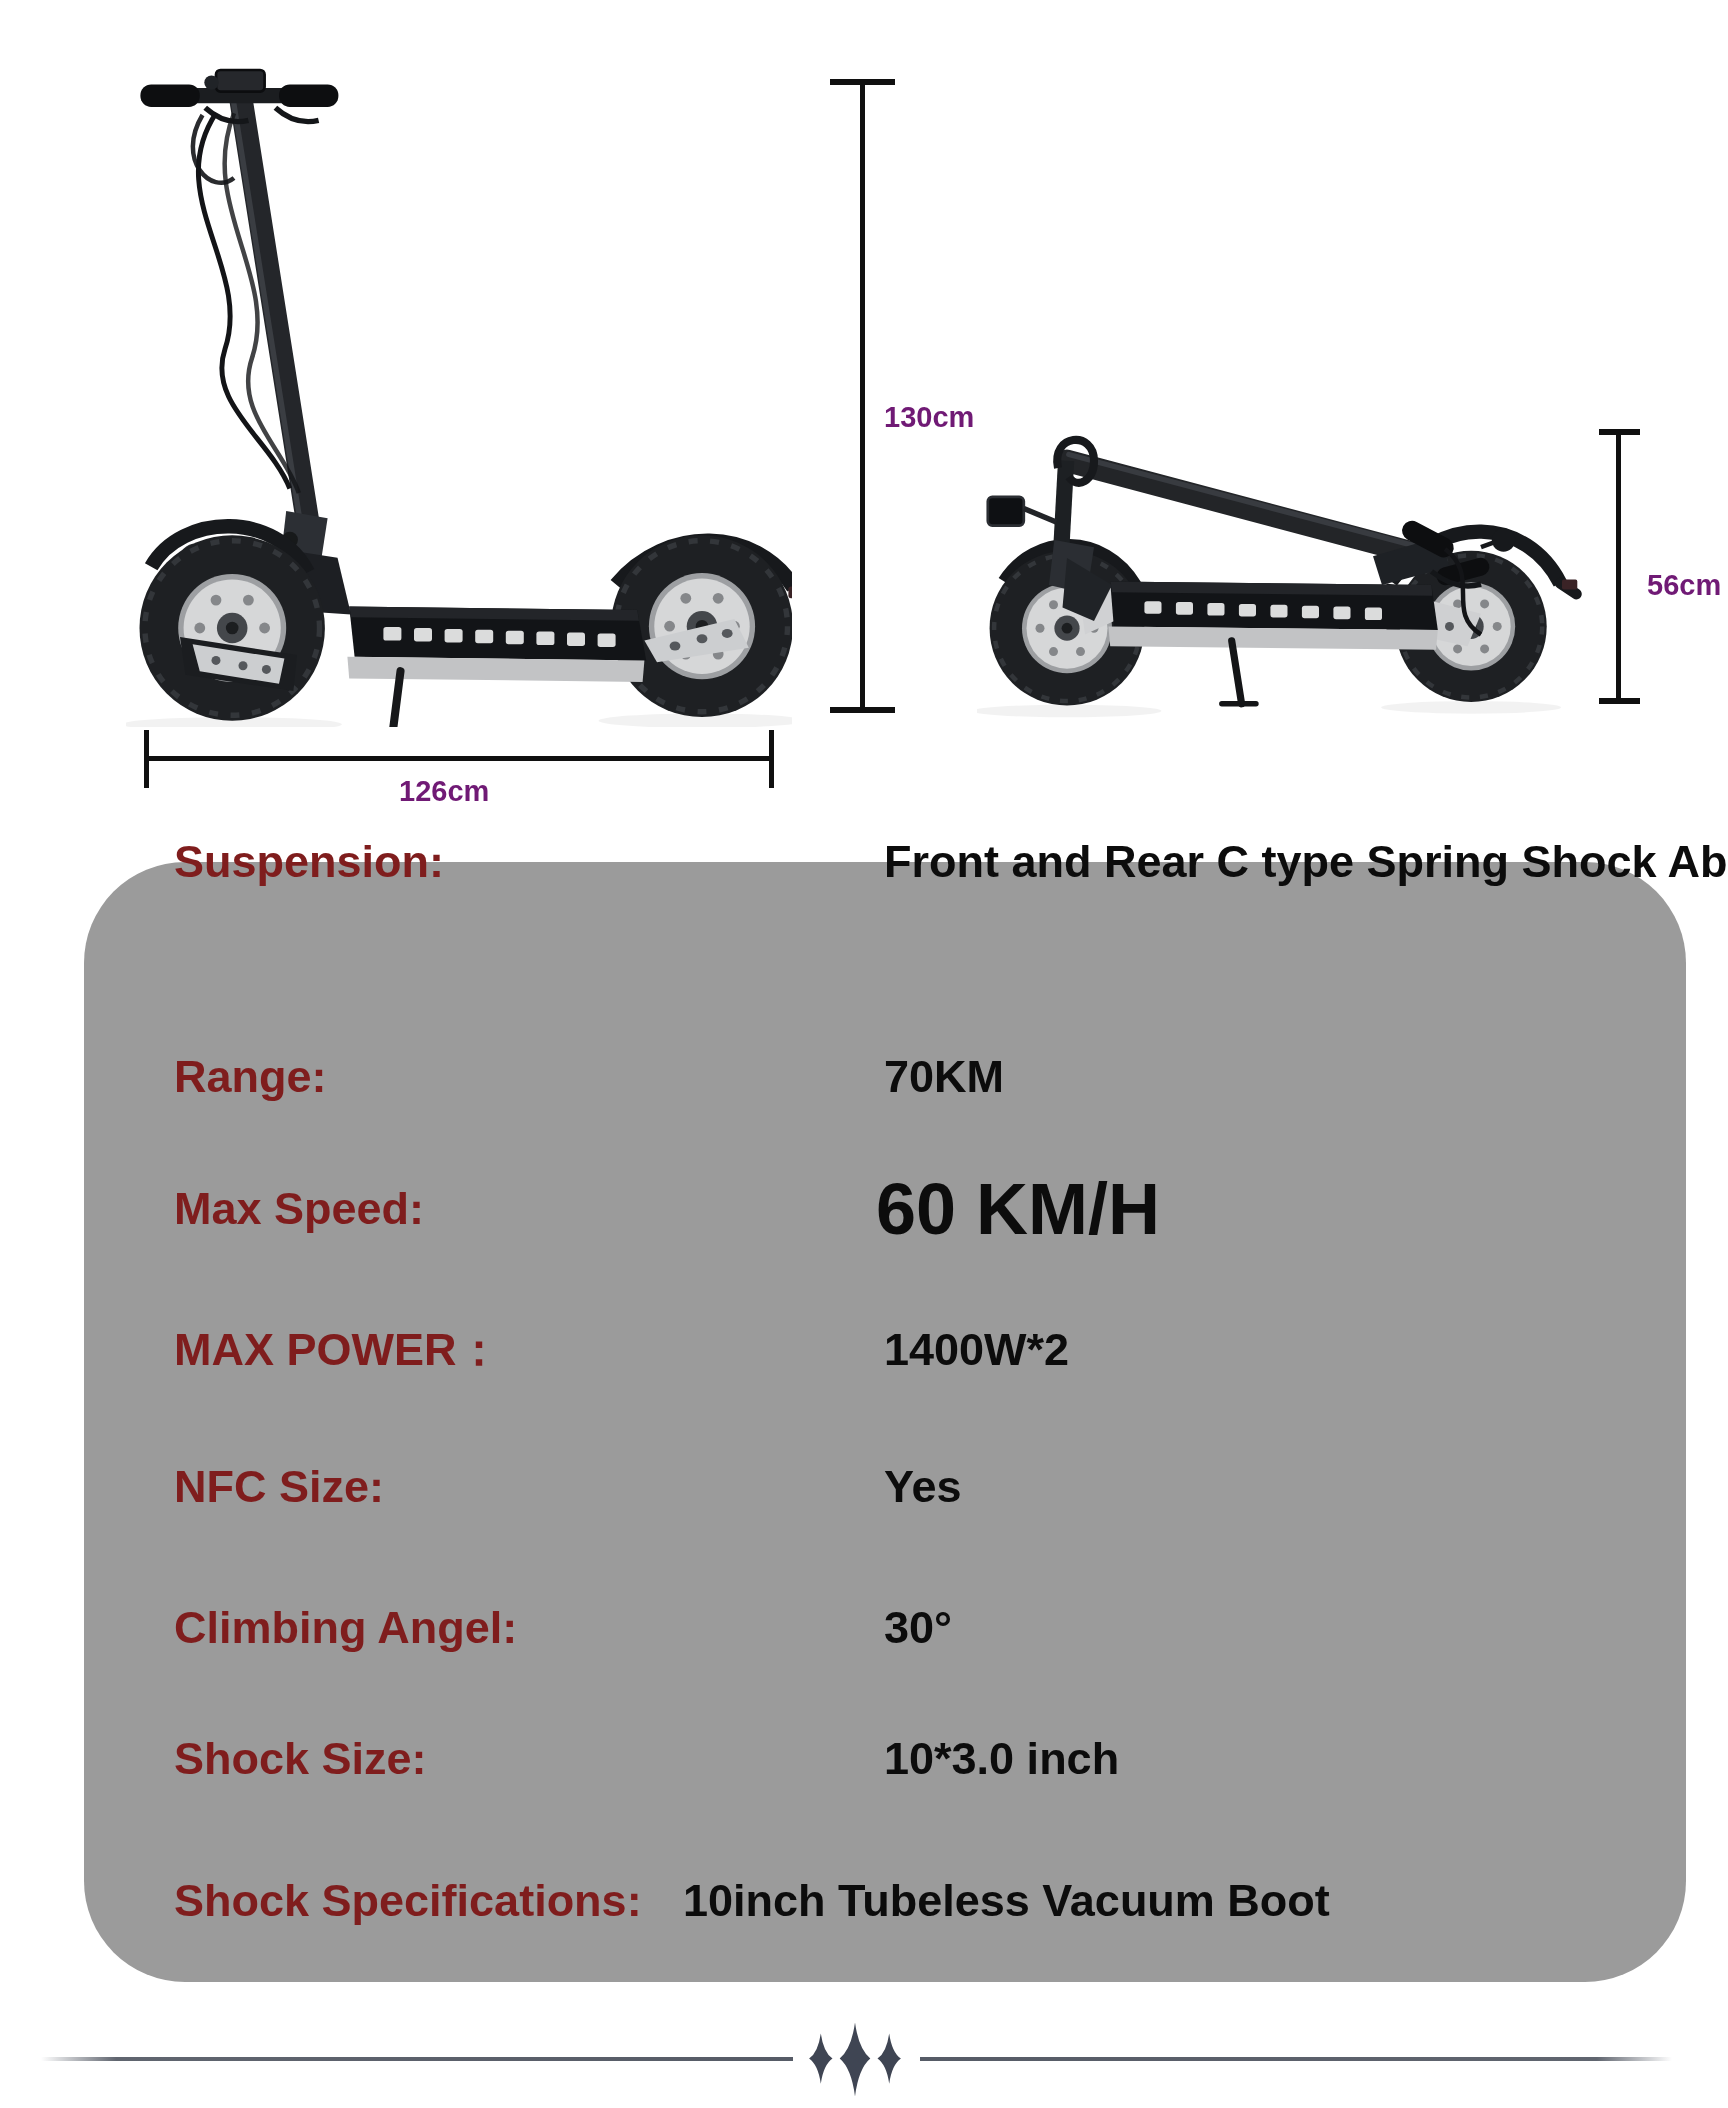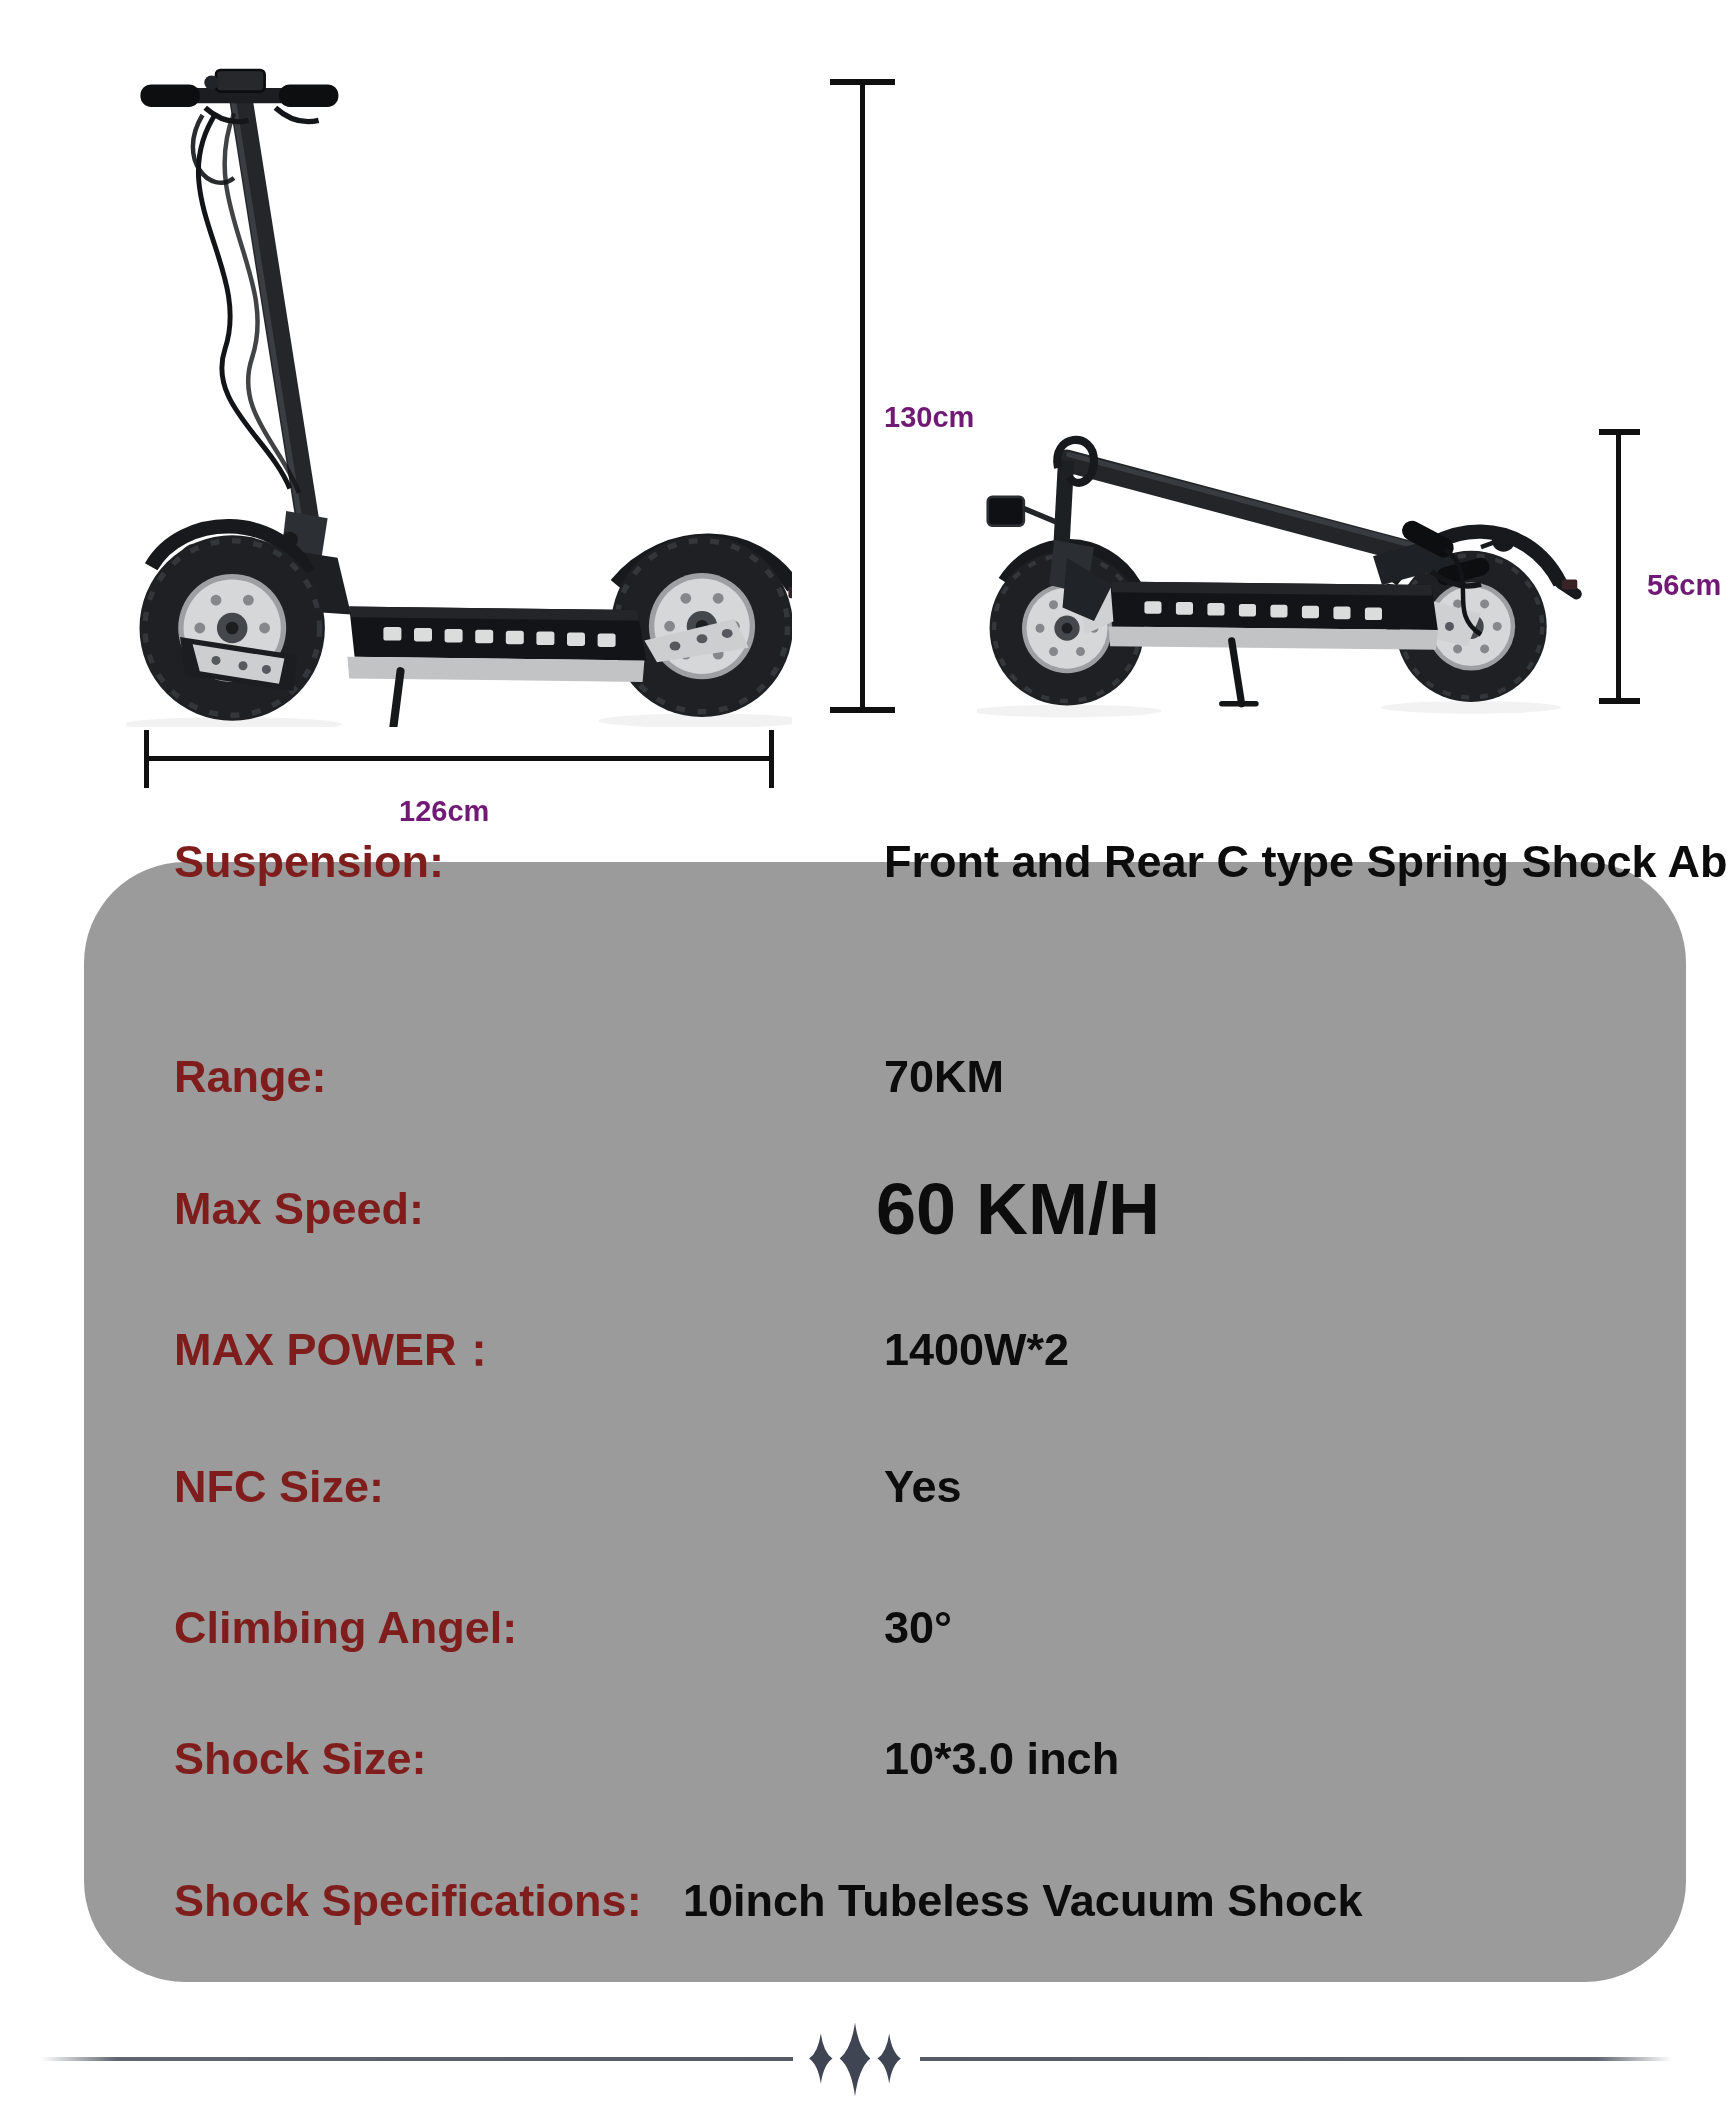--- a/index.html
+++ b/index.html
@@ -20,21 +20,21 @@
   }
   
   #dim-height-line{left:860px;top:83px;width:5.4px;height:628px;}
   #dim-height-tick-top{left:830px;top:79px;width:65px;height:6.3px;}
   #dim-height-tick-bottom{left:830px;top:707px;width:65px;height:6.3px;}
   #dim-height-label{left:884px;top:401px;}
   
   #dim-length-line{left:147px;top:756px;width:627px;height:5.4px;}
   #dim-length-tick-left{left:144px;top:730px;width:5.4px;height:58px;}
   #dim-length-tick-right{left:769px;top:730px;width:5.4px;height:58px;}
-  #dim-length-label{left:399px;top:775px;margin-top:20px;}
+  #dim-length-label{left:399px;top:775px;}
   
   #dim-folded-line{left:1616px;top:432px;width:5.4px;height:270px;}
   #dim-folded-tick-top{left:1599px;top:429px;width:41px;height:6.3px;}
   #dim-folded-tick-bottom{left:1599px;top:698px;width:41px;height:6.3px;}
   #dim-folded-label{left:1647px;top:569px;}
 
   
   .spec-box{
     position:absolute;left:84px;top:862px;width:1602px;height:1120px;
     background:#9b9b9b;border-radius:101px;
@@ -291,21 +291,21 @@
     <div class="spec-row">
       <span class="spec-label">Climbing Angel:</span>
       <span class="spec-value">30°</span>
     </div>
     <div class="spec-row">
       <span class="spec-label">Shock Size:</span>
       <span class="spec-value">10*3.0 inch</span>
     </div>
     <div class="spec-row">
       <span class="spec-label">Shock Specifications:</span>
-      <span class="spec-value">10inch Tubeless Vacuum Shock</span>
+      <span class="spec-value">10inch Tubeless Vacuum Boot</span>
     </div>
     <div class="spec-row">
       <span class="spec-label">Suspension:</span>
       <span class="spec-value">Front and Rear C type Spring Shock Absorber</span>
     </div>
   </div>
 
   <div class="divider-seg" id="divider-left"></div>
   <div class="divider-seg" id="divider-right"></div>
   <svg id="divider-sparkles" viewBox="0 0 124 90" aria-hidden="true">

